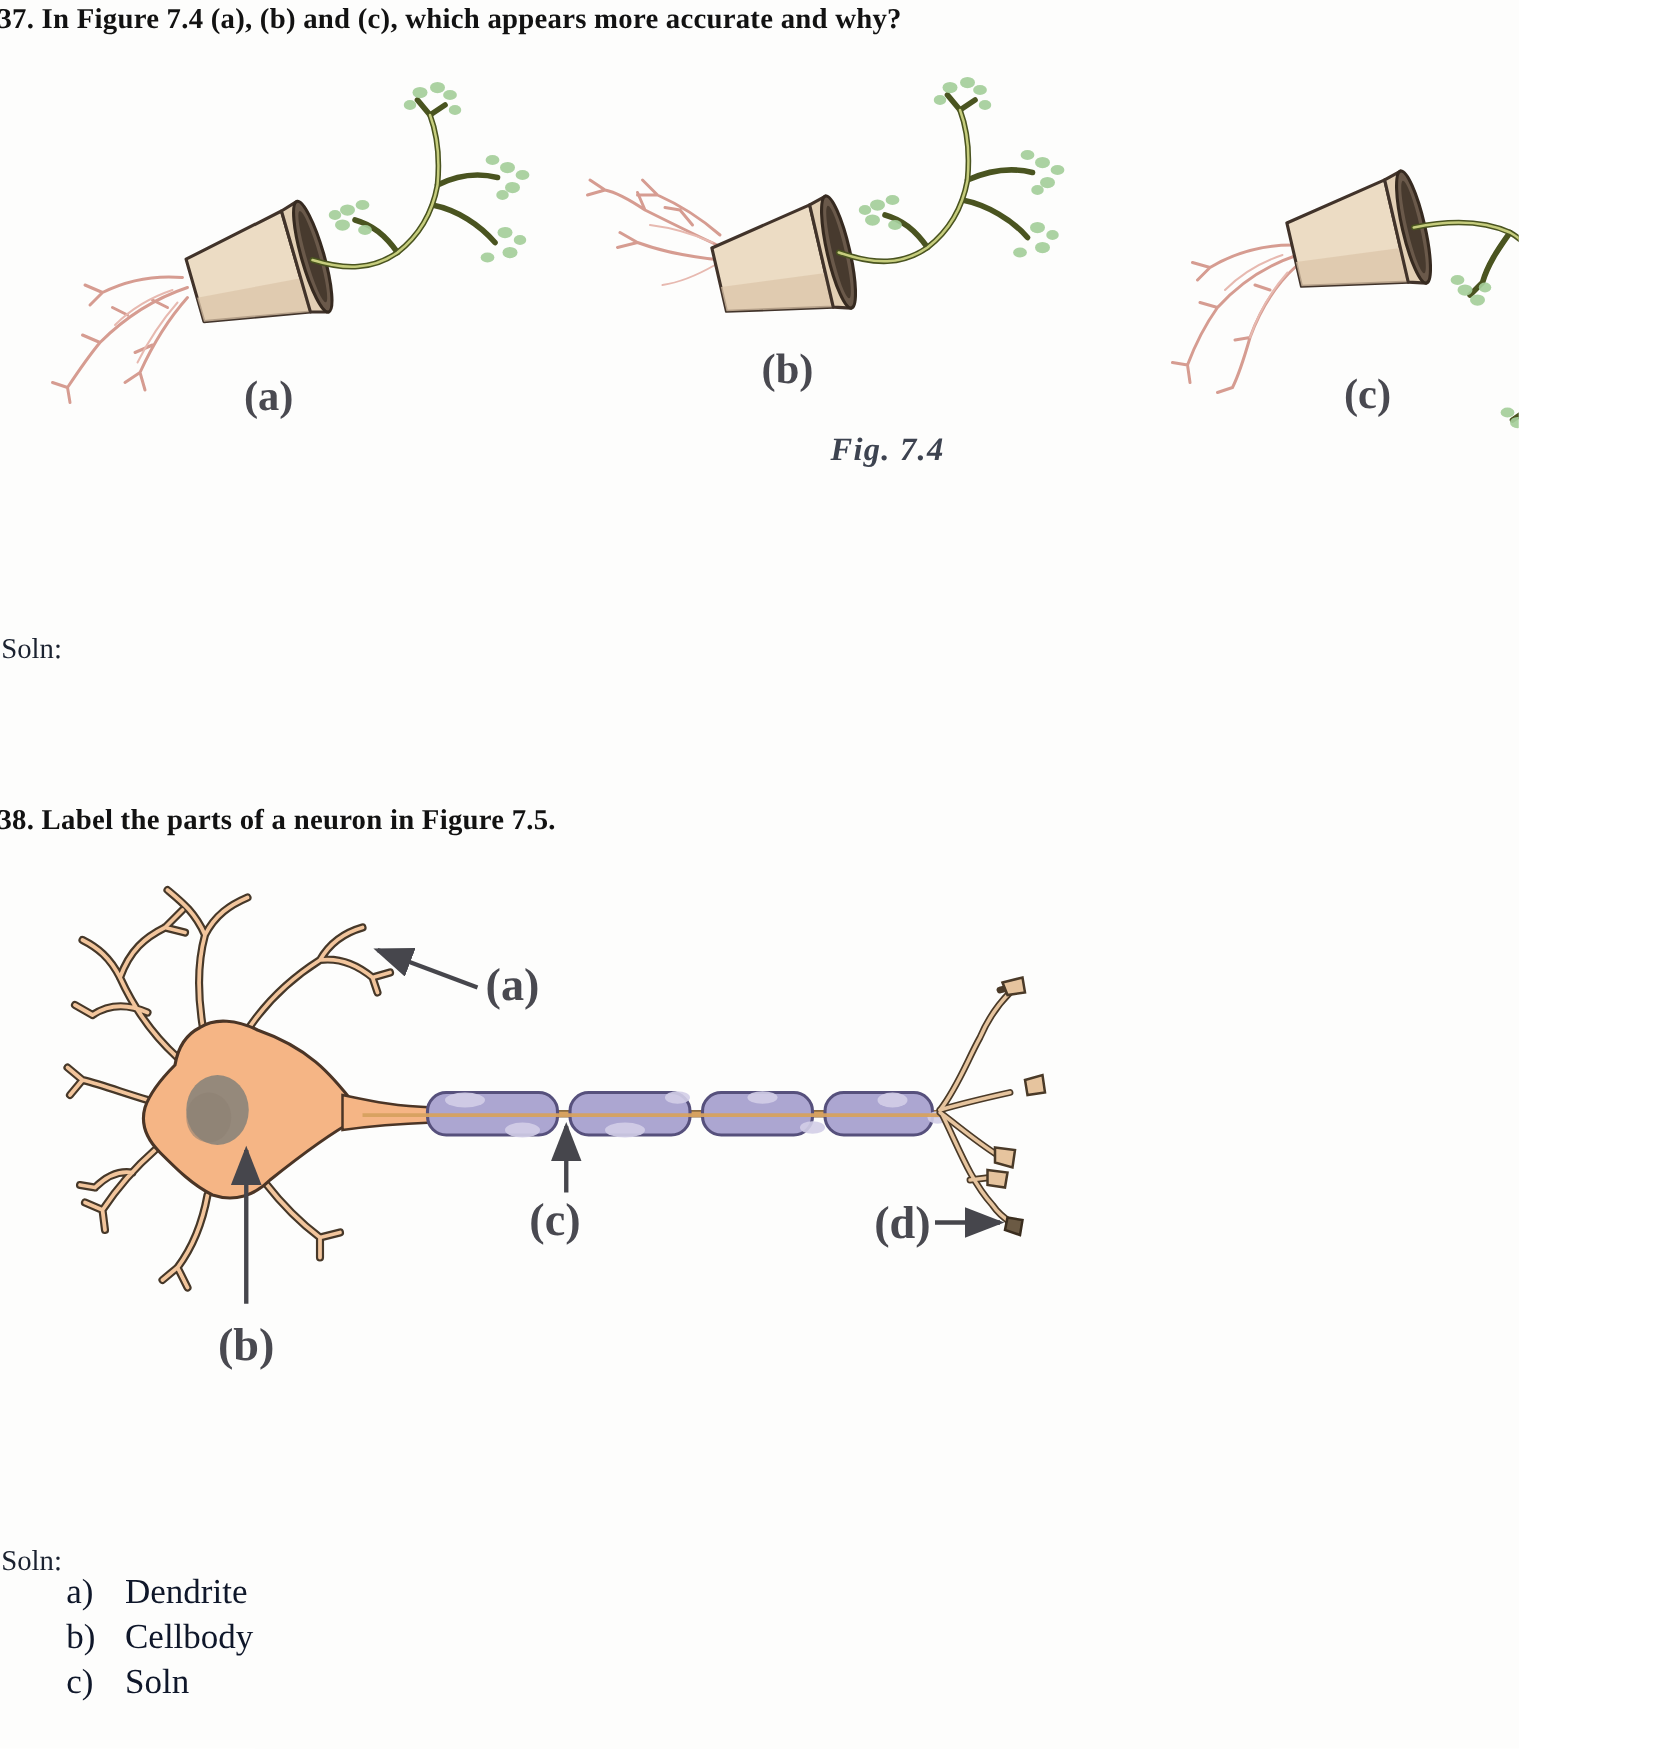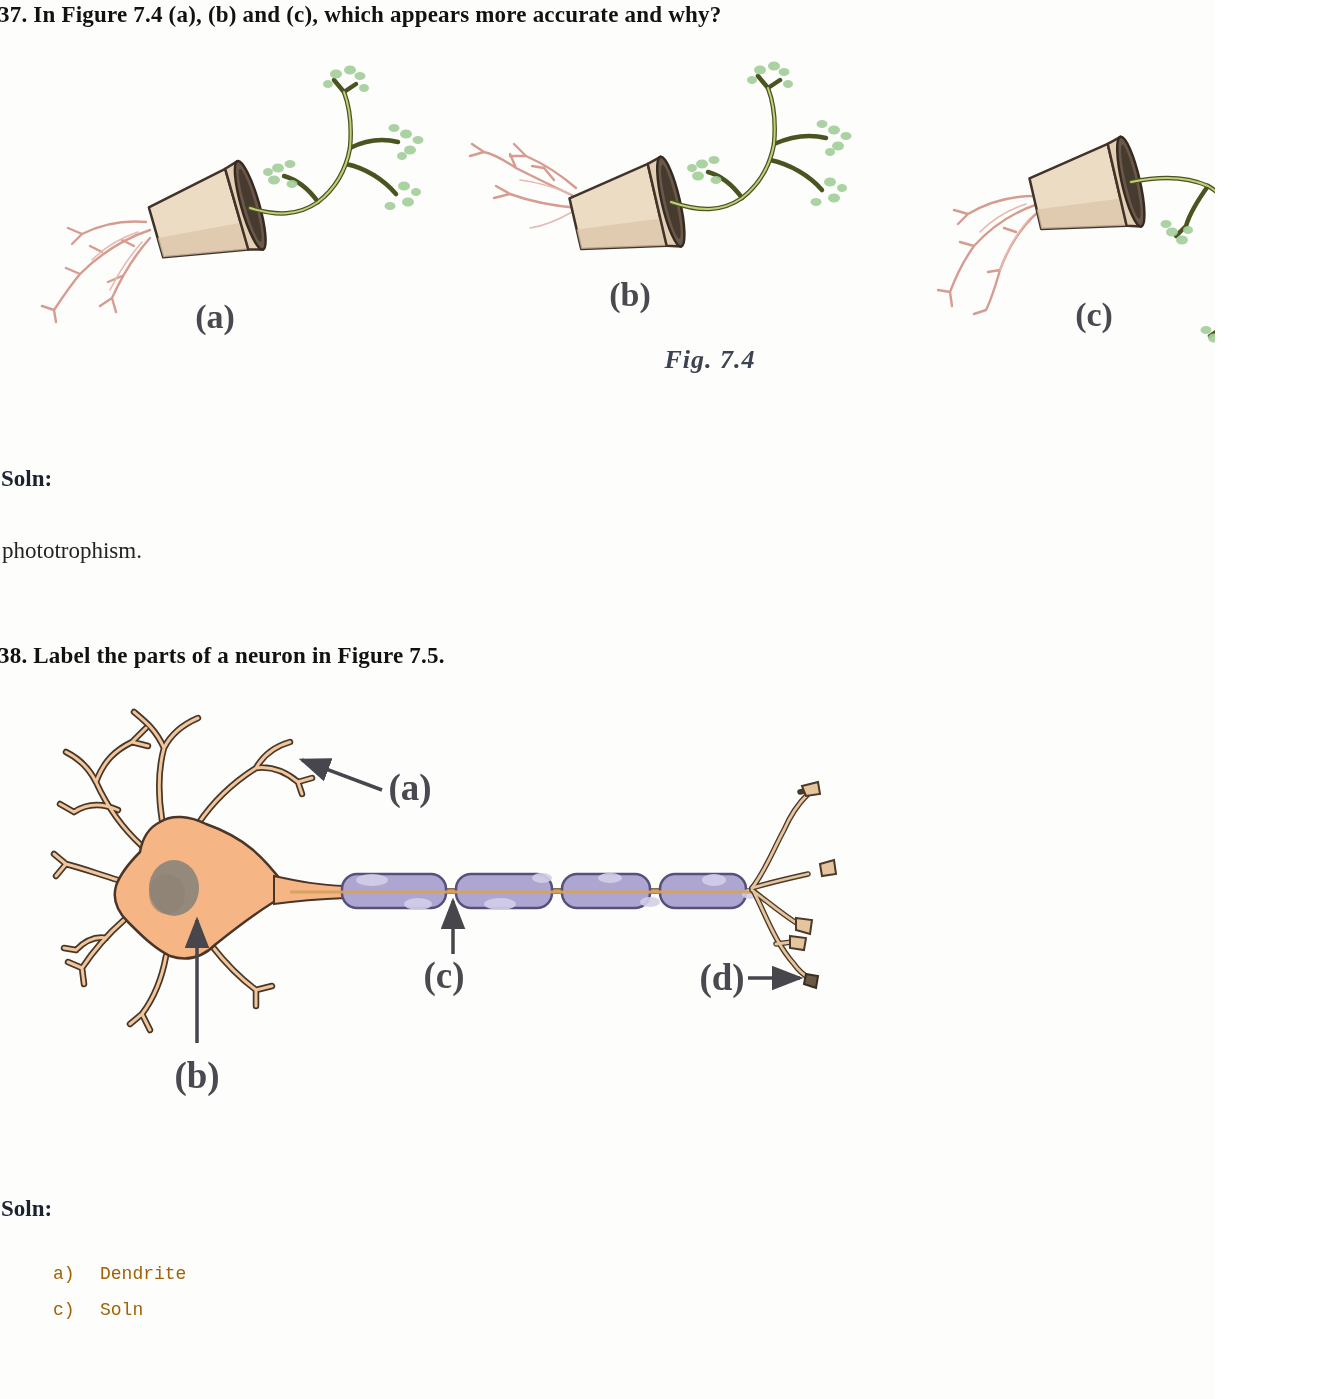--- a/index.html
+++ b/index.html
@@ -7,34 +7,34 @@
     position:relative; width:1215px; height:1399px;
     background:#fdfdfc; overflow:hidden;
     font-family:"Liberation Serif","DejaVu Serif",serif;
     color:#1e1e1e;
   }
   .qhead {
     position:absolute; left:-2px; font-weight:bold; font-size:23px;
     color:#121212; white-space:nowrap; letter-spacing:0.2px;
   }
   .soln {
-    position:absolute; left:1px; font-weight:bold; font-size:23px;
-    color:#1b2230; white-space:nowrap;
+    position:absolute; left:1px; font-weight:normal; font-size:23px;
+    color:#1b2230; white-space:nowrap;margin-top:40px;
   }
   .answer-para {
     position:absolute; left:2px; top:534px; width:1341px;
     font-size:23px; line-height:33px; color:#232323;
   }
   .fig-caption {
     position:absolute; left:600px; top:345px; width:220px;
     text-align:center; font-weight:bold; font-style:italic;
     font-size:26px; color:#3d4350; letter-spacing:1px;
   }
   .figwrap { position:absolute; }
-  .anslist { position:absolute; left:0; top:1256px; font-size:18px; color:#a16207;font-family:Liberation Mono, monospace; }
+  .anslist { position:absolute; left:0; top:1256px; font-size:28px; color:#0f172a; }
   .ansrow { height:36px; line-height:36px; }
   .ansletter { display:inline-block; margin-left:53px; width:47px; }
   svg text.figlabel {
     font-family:"Liberation Serif","DejaVu Serif",serif;
     font-size:34px; font-weight:600; fill:#494950;
   }
   svg text.nlabel {
     font-family:"Liberation Serif","DejaVu Serif",serif;
     font-size:37px; font-weight:600; fill:#494950;
   }
@@ -209,21 +209,20 @@
         </g>
       </g>
       <text class="figlabel" x="174" y="226" text-anchor="middle">(c)</text>
     </svg>
   </div>
 
   <div class="fig-caption">Fig. 7.4</div>
 
   <div class="soln" style="top:466px;">Soln:</div>
   <div class="answer-para">
-    <div>phototrophism.</div>
   </div>
 
   <div class="qhead" style="top:643px;">38. Label the parts of a neuron in Figure 7.5.</div>
 
   <div class="figwrap" style="left:50px; top:698px; width:800px; height:420px;">
     <svg width="800" height="420" viewBox="0 0 800 420">
       <defs>
         <marker id="ah" markerWidth="12" markerHeight="10" refX="8" refY="3.5" orient="auto">
           <path d="M0,0 L9,3.5 L0,7 Z" fill="#46464c"></path>
         </marker>
@@ -316,17 +315,20 @@
     </svg>
   </div>
 
   <div class="soln" style="top:1196px;">Soln:</div>
 
   <div class="anslist">
     <div class="ansrow">
       <span class="ansletter">a)</span><span>Dendrite</span>
     </div>
     <div class="ansrow">
+      <span class="ansletter">b)</span><span>Cellbody</span>
+    </div>
+    <div class="ansrow">
       <span class="ansletter">c)</span><span>Soln</span>
     </div>
   </div>
 
 </div>
 
 </body></html>

